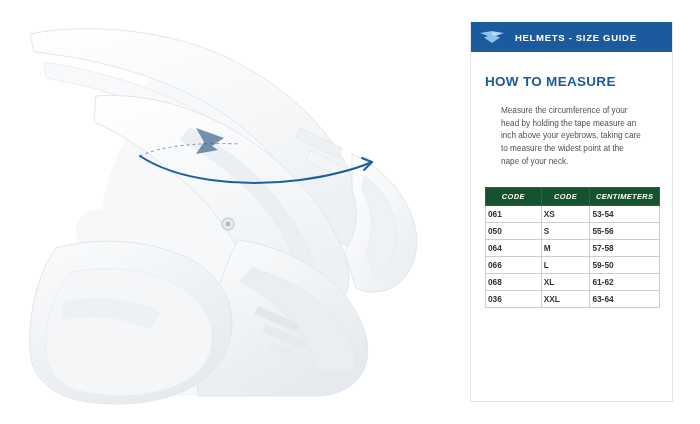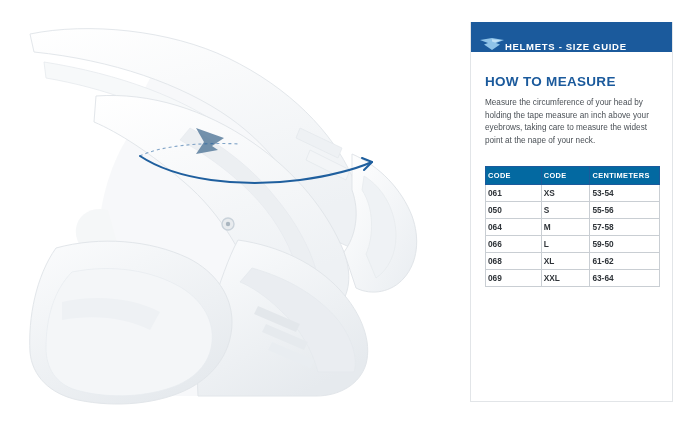--- a/index.html
+++ b/index.html
@@ -31,23 +31,23 @@
     height: 380px;
     background: #ffffff;
     border: 1px solid #e2e5e8;
     border-top: none;
   }
 
   #panel-header {
     height: 30px;
     background: #1b5a9c;
     display: flex;
-    align-items: flex-end;
+    align-items: center;
     padding: 0 8px;
-    gap: 0;
+    gap: 10px;
   }
   #panel-header .logo {
     flex: 0 0 auto;
     width: 26px; height: 16px;
     display: flex; align-items: center; justify-content: center;
   }
   #panel-header .title {
     color: #ffffff;
     font-size: 9.5px;
     font-weight: bold;
@@ -61,39 +61,40 @@
     color: #1b5a9c;
     font-size: 13.5px;
     font-weight: bold;
     letter-spacing: 0.3px;
     margin: 0 0 8px 0;
   }
   .section-text {
     color: #4a5056;
     font-size: 8.2px;
     line-height: 1.55;
-    margin: 0;
+    margin: 16px;
   }
 
   
   #size-table {
     margin: 18px 0 0 0;
     width: 175px;
     border-collapse: collapse;
     table-layout: fixed;
   }
   #size-table th {
-    background: #0369a1;
+    background: #14532d;
     color: #ffffff;
     font-size: 7.4px;
     font-weight: bold;
     letter-spacing: 0.4px;
     padding: 4px 2px;
-    text-align: left;
+    text-align: center;
     border: 1px solid #1b5a9c;
+    font-style: italic;
   }
   #size-table td {
     border: 1px solid #c9ced3;
     color: #2f3439;
     font-size: 8.3px;
     font-weight: bold;
     text-align: left;
     padding: 3px 2px;
     height: 15px;
   }
@@ -244,20 +245,20 @@
           <td>066</td>
           <td>L</td>
           <td>59-50</td>
         </tr>
         <tr>
           <td>068</td>
           <td>XL</td>
           <td>61-62</td>
         </tr>
         <tr>
-          <td>069</td>
+          <td>036</td>
           <td>XXL</td>
           <td>63-64</td>
         </tr>
       </tbody>
     </table>
   </div>
 </div>
 
 </body></html>

